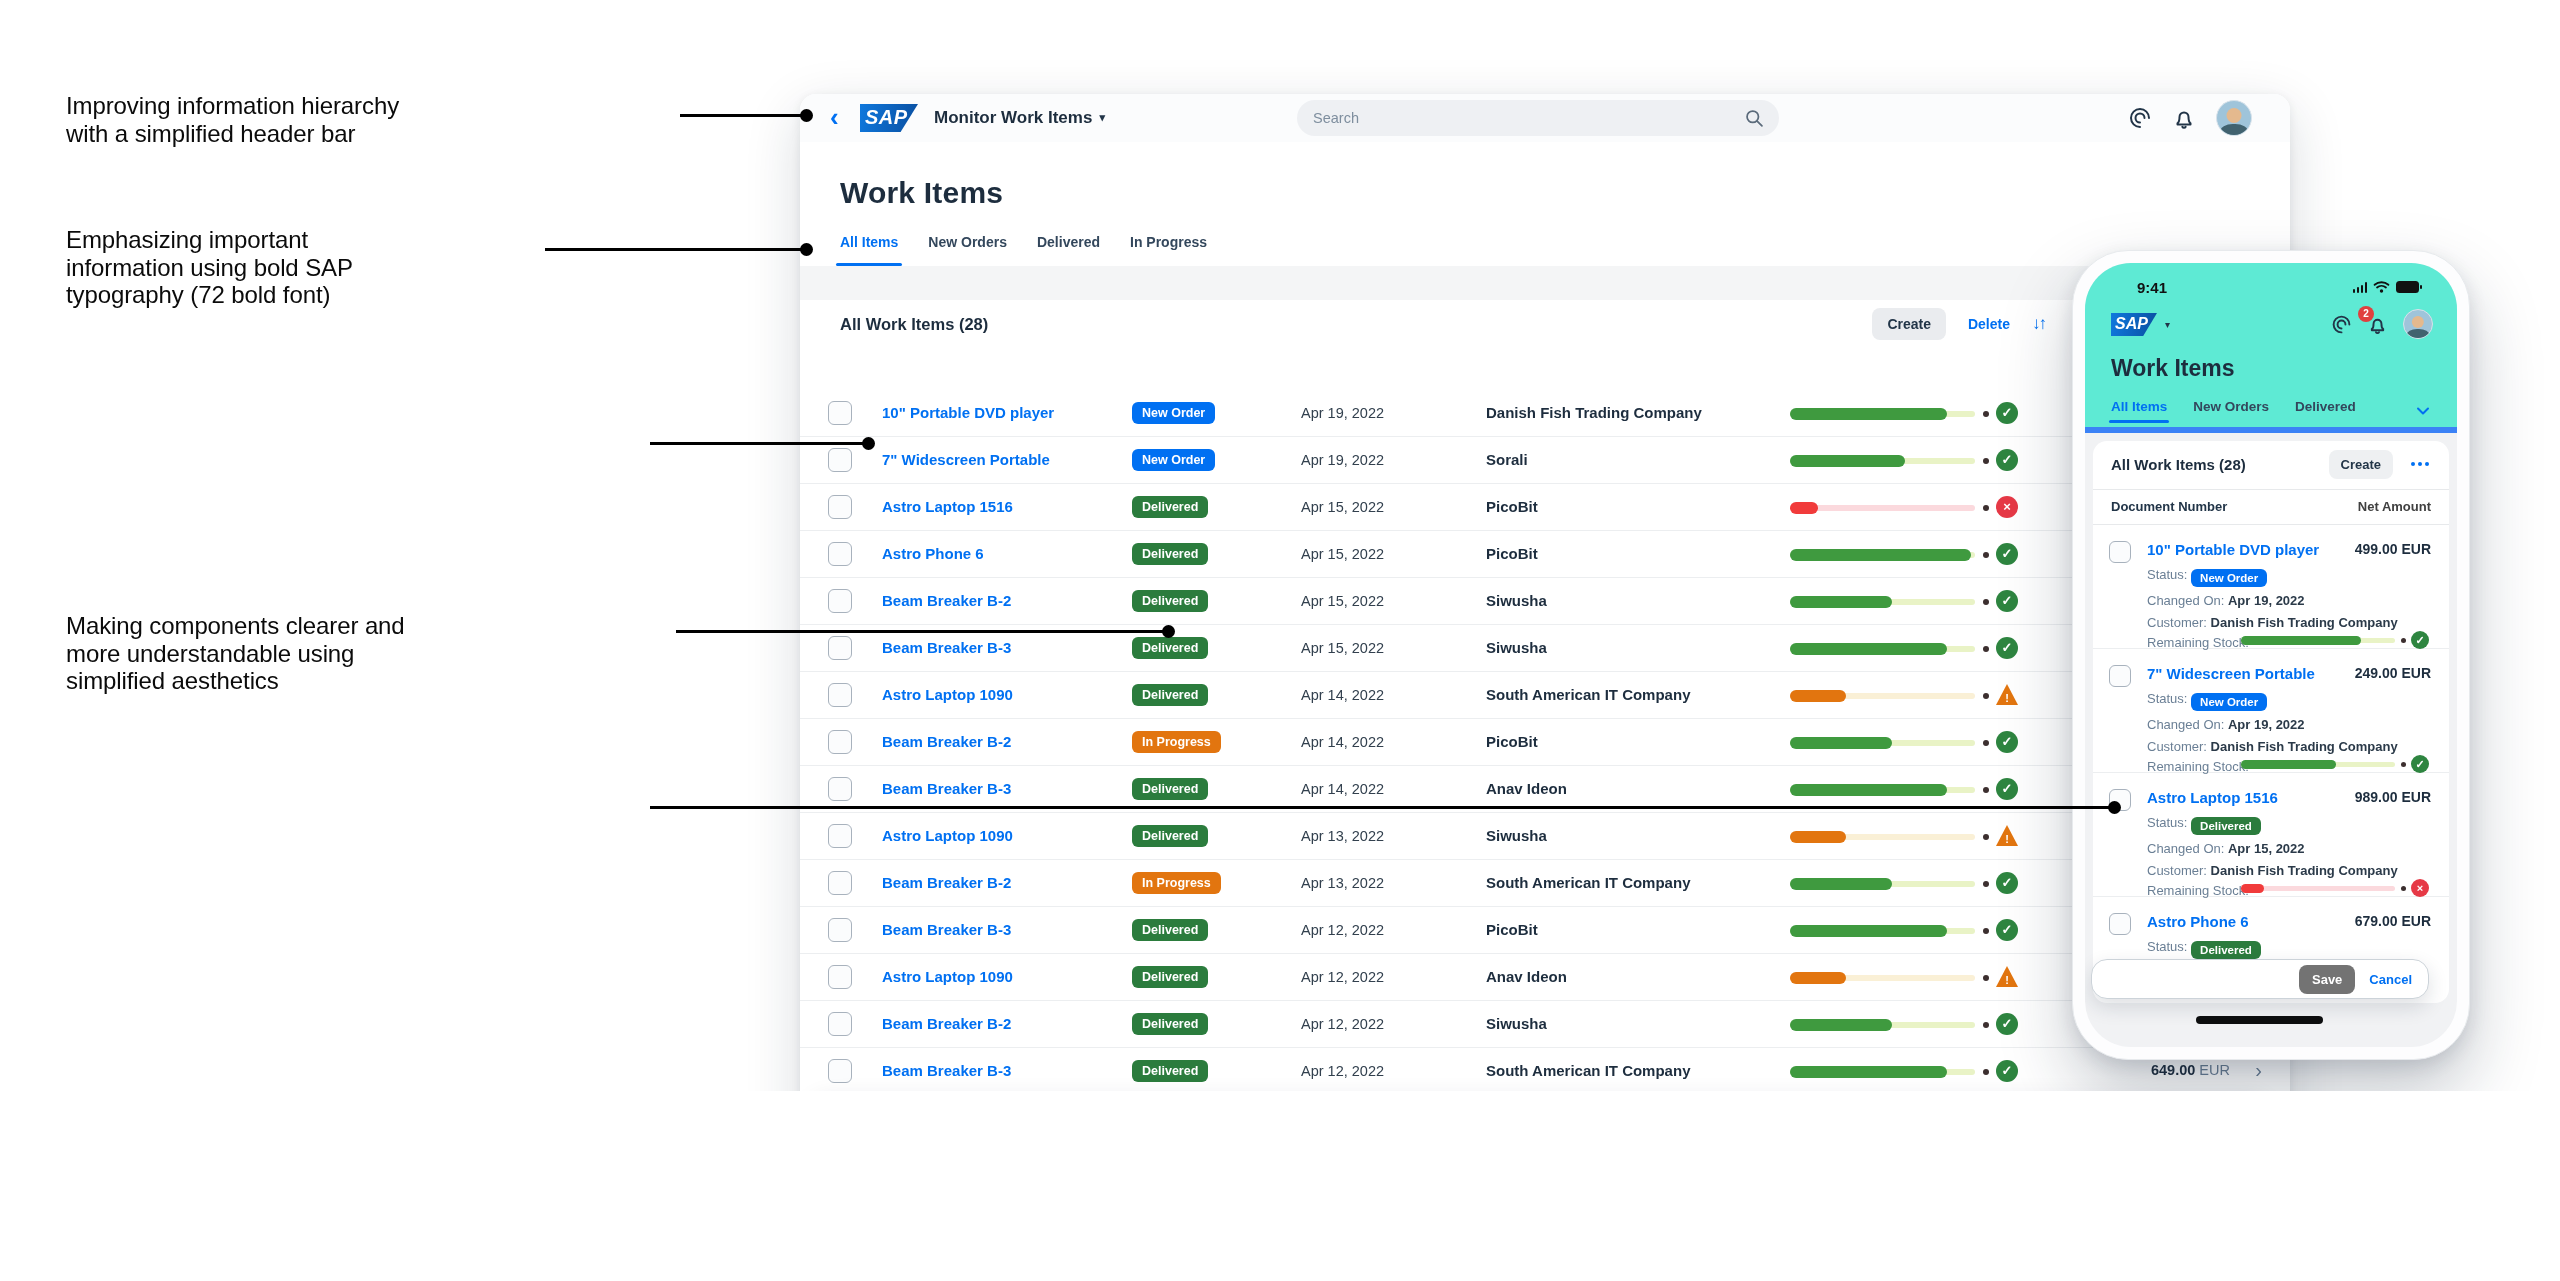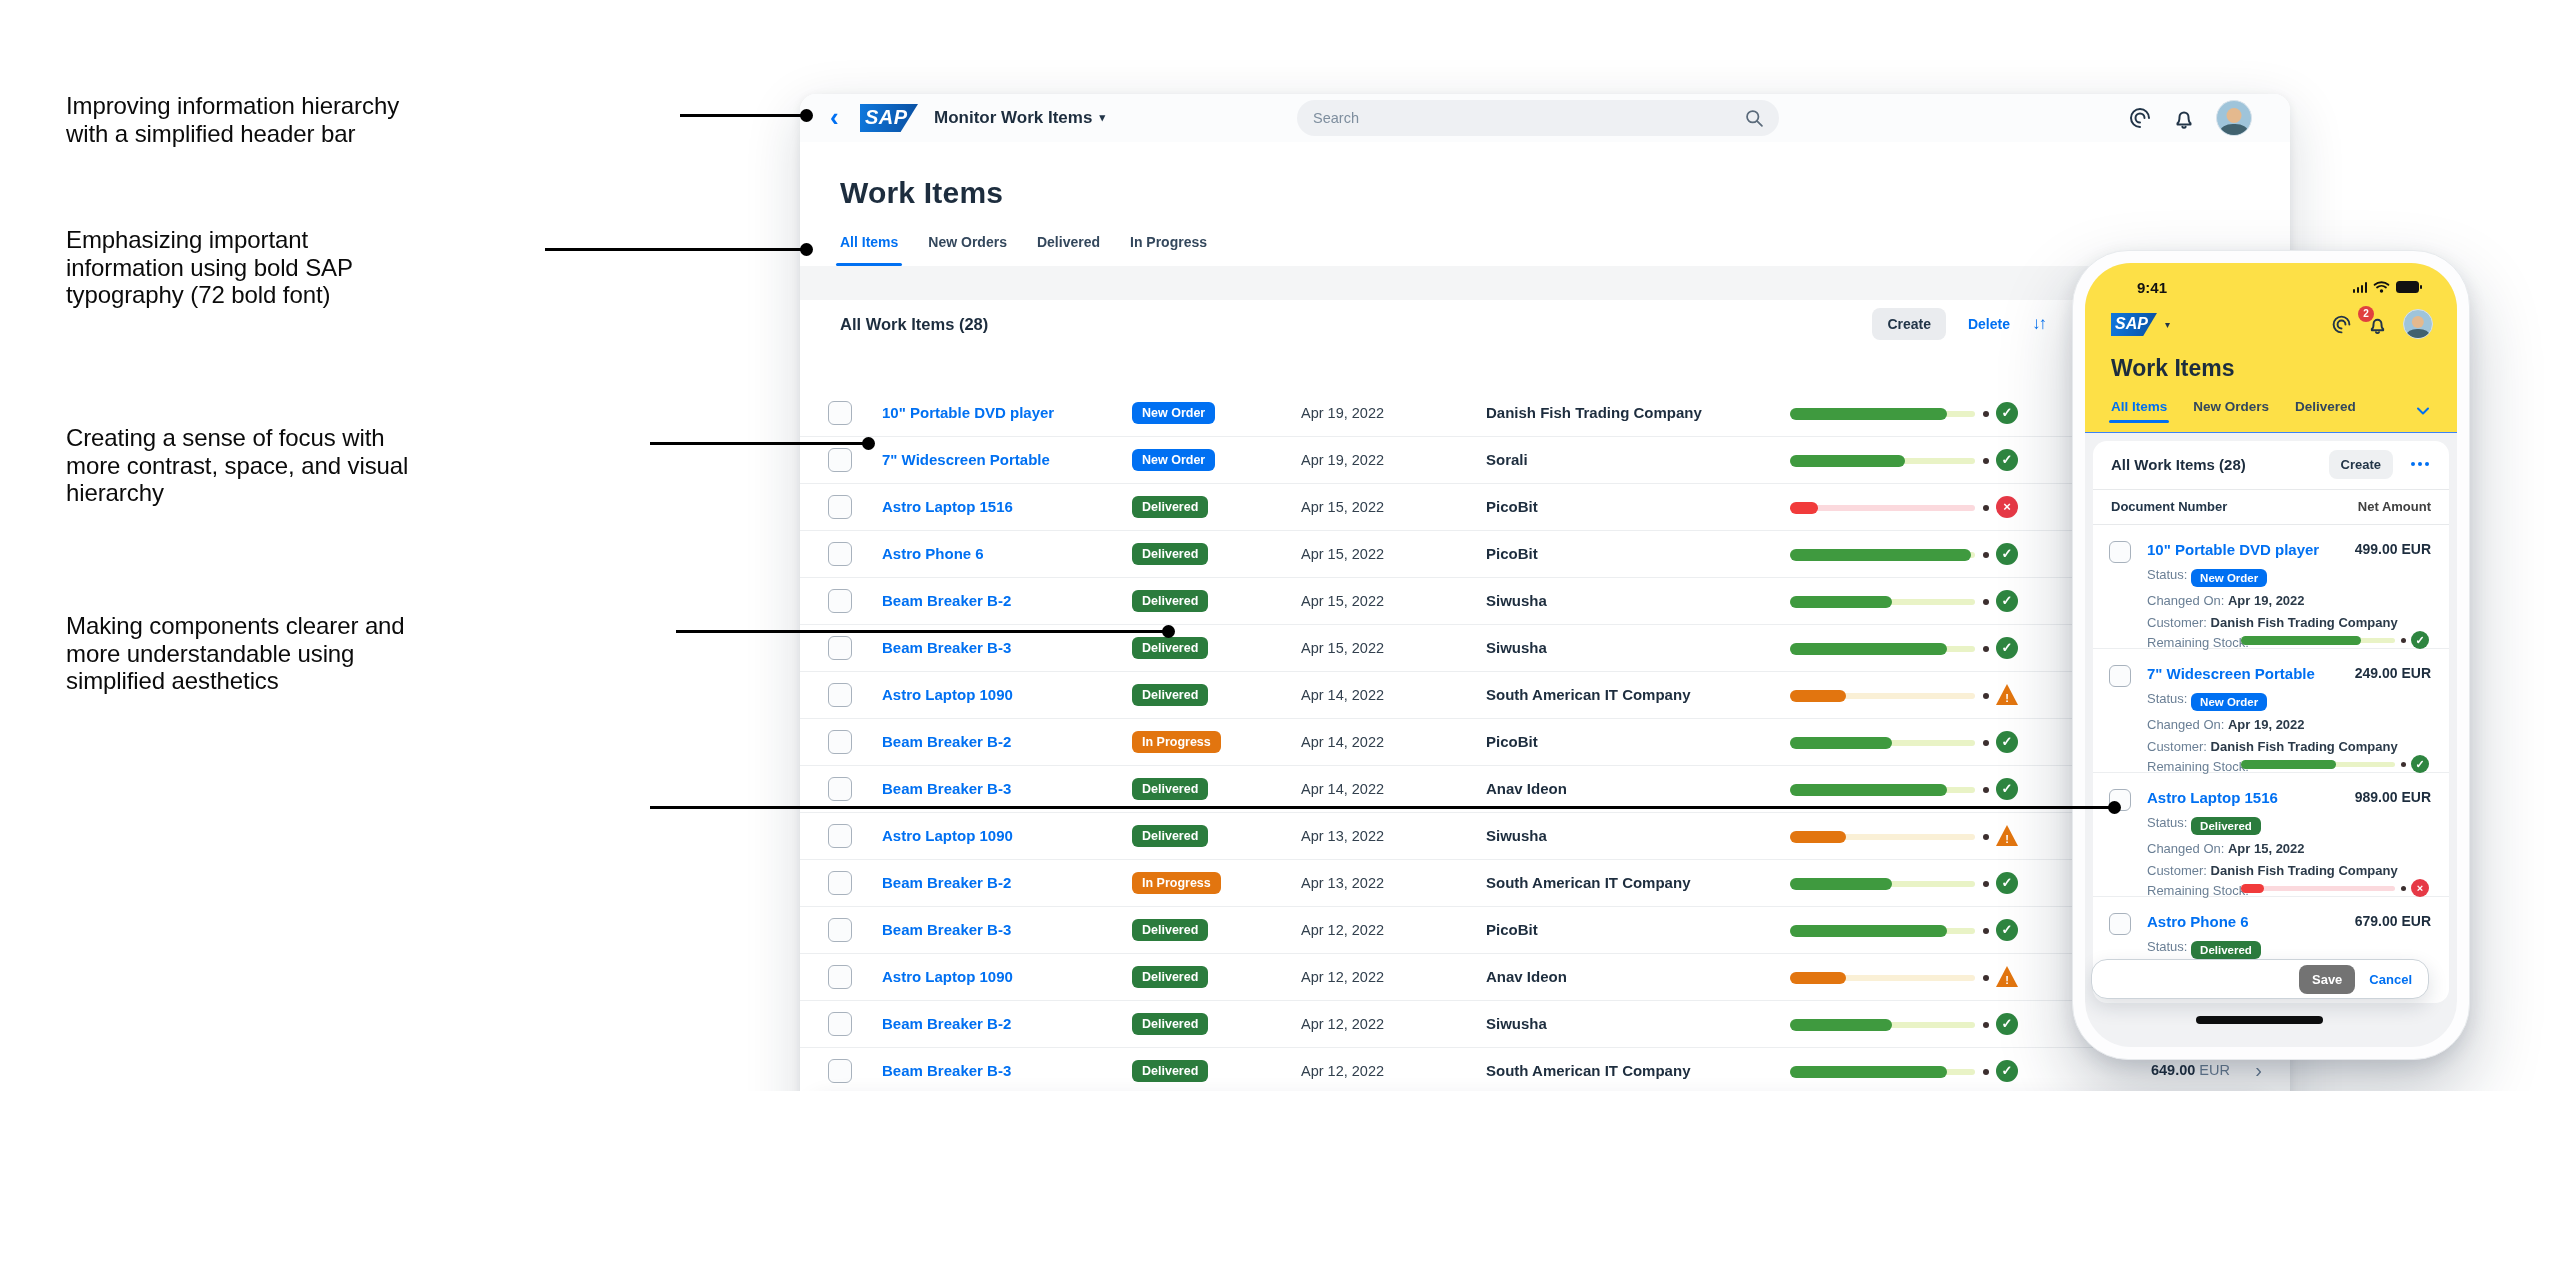--- a/index.html
+++ b/index.html
@@ -79,21 +79,21 @@
 
   .dfooter { position:absolute; left:12px; right:24px; top:1014px; height:44px; background:#fff; border-radius:14px; z-index:6;
              box-shadow:0 -8px 24px rgba(21,35,56,.12), 0 6px 18px rgba(21,35,56,.14);
              display:flex; align-items:center; justify-content:flex-end; gap:20px; padding-right:20px; }
   .btn-primary { background:#737373; color:#fff; font-size:14px; font-weight:bold; border:none; border-radius:8px; padding:9px 17px; }
 
   
   .phone { position:absolute; left:2072px; top:250px; width:398px; height:810px; background:#fdfdfe; border:1px solid #e7eaed;
            border-radius:56px; box-shadow:0 34px 70px rgba(21,35,56,.25), 0 6px 18px rgba(21,35,56,.12); z-index:30; }
   .pscreen { position:absolute; left:12px; top:12px; width:372px; height:784px; background:#f1f2f4; border-radius:46px; overflow:hidden; }
-  .phead { position:absolute; left:0; top:0; right:0; height:170px; background:#fde047; border-bottom:1px solid #3b82f6; }
+  .phead { position:absolute; left:0; top:0; right:0; height:170px; background:#5eead4; border-bottom:6px solid #3b82f6; }
   .ptime { position:absolute; left:52px; top:16px; font-size:15px; font-weight:bold; color:#111; }
   .pstat { position:absolute; right:38px; top:17px; display:flex; align-items:flex-end; gap:6px; }
   .bars { display:flex; align-items:flex-end; gap:1.5px; }
   .bars i { display:block; width:2.5px; background:#111; border-radius:1px; }
   .batt { position:relative; width:23px; height:12px; border-radius:3.5px; background:#111; }
   .batt::after { content:""; position:absolute; right:-3px; top:4px; width:2px; height:4px; background:#111; border-radius:1px; }
   .sap-sm { position:absolute; left:26px; top:50px; width:46px; height:23px; font-size:16px; padding:2px 0 0 4px; }
   .pcaret { position:absolute; left:80px; top:56px; font-size:10px; color:#223548; }
   .picons { position:absolute; right:24px; top:46px; display:flex; align-items:center; gap:15px; }
   .pico { width:21px; height:21px; }
@@ -138,21 +138,20 @@
   .pfooter .link-blue { font-size:13px; }
   .homebar { position:absolute; left:111px; top:753px; width:127px; height:8px; border-radius:4px; background:#0c0d0e; z-index:7; }
 </style>
 </head>
 <body>
 
 <div class="canvas">
 
   <div class="note" style="top:92px; width:376px;">Improving information hierarchy with a simplified header bar</div>
   <div class="note" style="top:226px; width:330px;">Emphasizing important information using bold SAP typography (72 bold font)</div>
-  <div class="note" style="top:424px; width:352px;">Creating a sense of focus with more contrast, space, and visual hierarchy</div>
   <div class="note" style="top:612px; width:348px;">Making components clearer and more understandable using simplified aesthetics</div>
 
   <div class="conn" style="left:680px; top:114px; width:126px;">
       <span class="enddot"></span>
     </div>
   <div class="conn" style="left:545px; top:248px; width:261px;">
       <span class="enddot"></span>
     </div>
   <div class="conn" style="left:650px; top:442px; width:218px;">
       <span class="enddot"></span>

